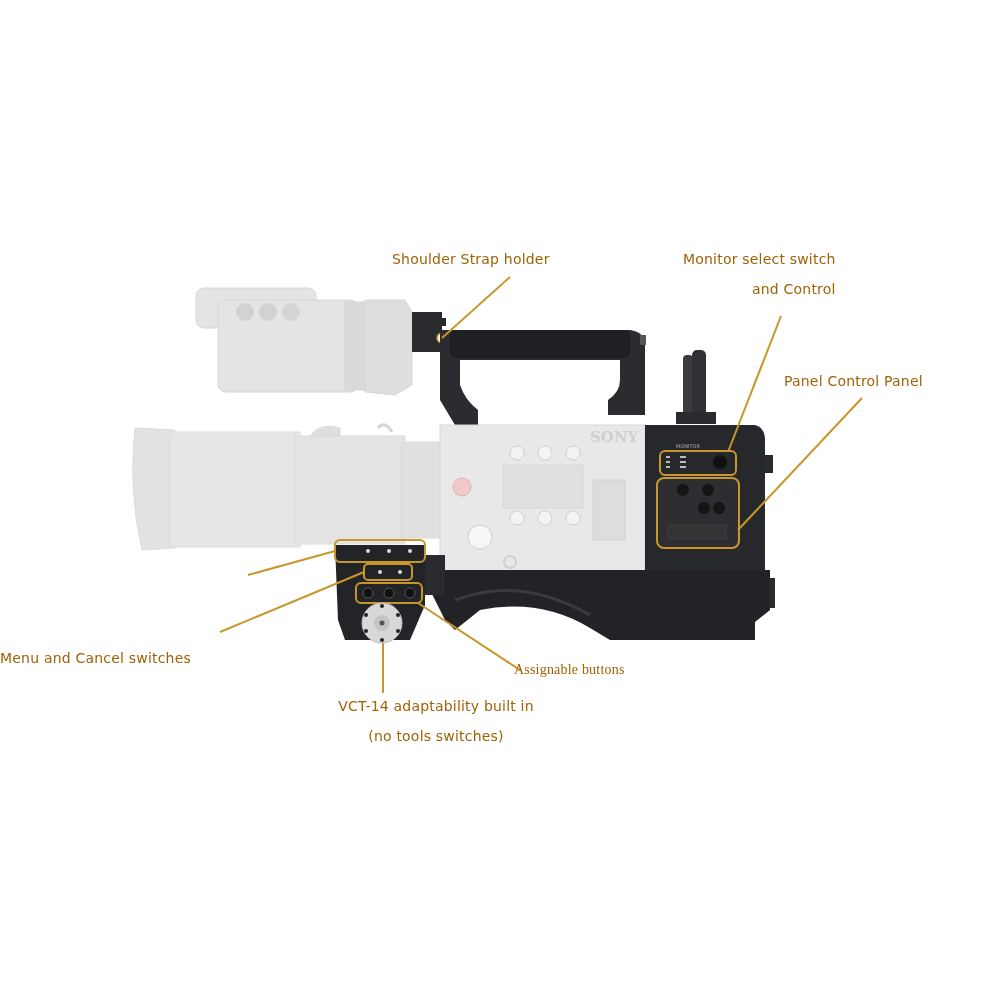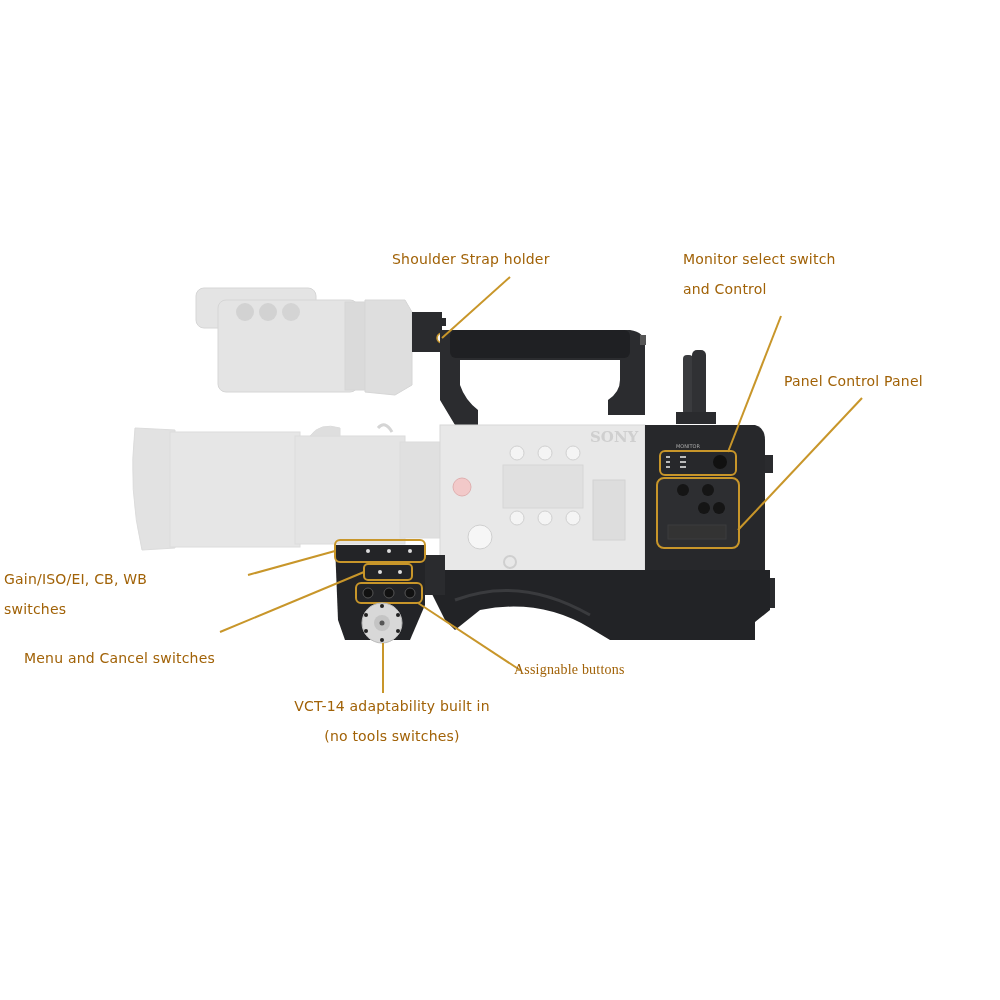--- a/index.html
+++ b/index.html
@@ -1,21 +1,21 @@
 <!DOCTYPE html>
 <html><head>
   <meta charset="utf-8">
   <style>
     html, body { margin: 0; padding: 0; background: #ffffff; }
     body { width: 1000px; height: 1000px; position: relative; overflow: hidden;
            font-family: "DejaVu Sans", "Liberation Sans", sans-serif; color: #222; }
     #stage { position: absolute; left: 0; top: 0; width: 1000px; height: 1000px; }
     .label { position: absolute; font-size: 14px; line-height: 30px; color: #a16207;
              white-space: nowrap; letter-spacing: 0.2px; }
-    .label.center { text-align: center; }
+    .label.center { text-align: center; margin-left: 44px; }
     svg { position: absolute; left: 0; top: 0; }
   </style>
 </head>
 <body>
 
 <div id="stage">
 
   <svg width="1000" height="1000" viewBox="0 0 1000 1000">
 
     <g fill="#e4e4e4" stroke="#d6d6d6" stroke-width="1">
@@ -135,35 +135,31 @@
       <line x1="220" y1="632" x2="364" y2="572"></line>
       <line x1="520" y1="670" x2="418" y2="603"></line>
       <line x1="383" y1="643" x2="383" y2="693"></line>
     </g>
   </svg>
 
   <div class="label" style="left:392px; top:244px;">
     <span>Shoulder Strap holder</span>
   </div>
 
-  <div class="label" style="left:683px; top:244px;">
+  <div class="label" style="left:683px; top:244px;text-align:right;">
     <div>Monitor select switch</div>
     <div>and Control</div>
   </div>
 
   <div class="label" style="left:784px; top:366px;">
     <span>Panel Control Panel</span>
   </div>
 
-  <div class="label" style="left:4px; top:564px;">
-    <div>Gain/ISO/EI, CB, WB</div>
-    <div>switches</div>
-  </div>
 
-  <div class="label" style="left:0px; top:643px;margin-left:24px;">
+  <div class="label" style="left:0px; top:643px;">
     <span>Menu and Cancel switches</span>
   </div>
 
   <div class="label" style="left:514px; top:655px;font-family:Liberation Serif, serif;">
     <span>Assignable buttons</span>
   </div>
 
   <div class="label center" style="left:244px; top:691px; width:296px;">
     <div>VCT-14 adaptability built in</div>
     <div>(no tools switches)</div>

